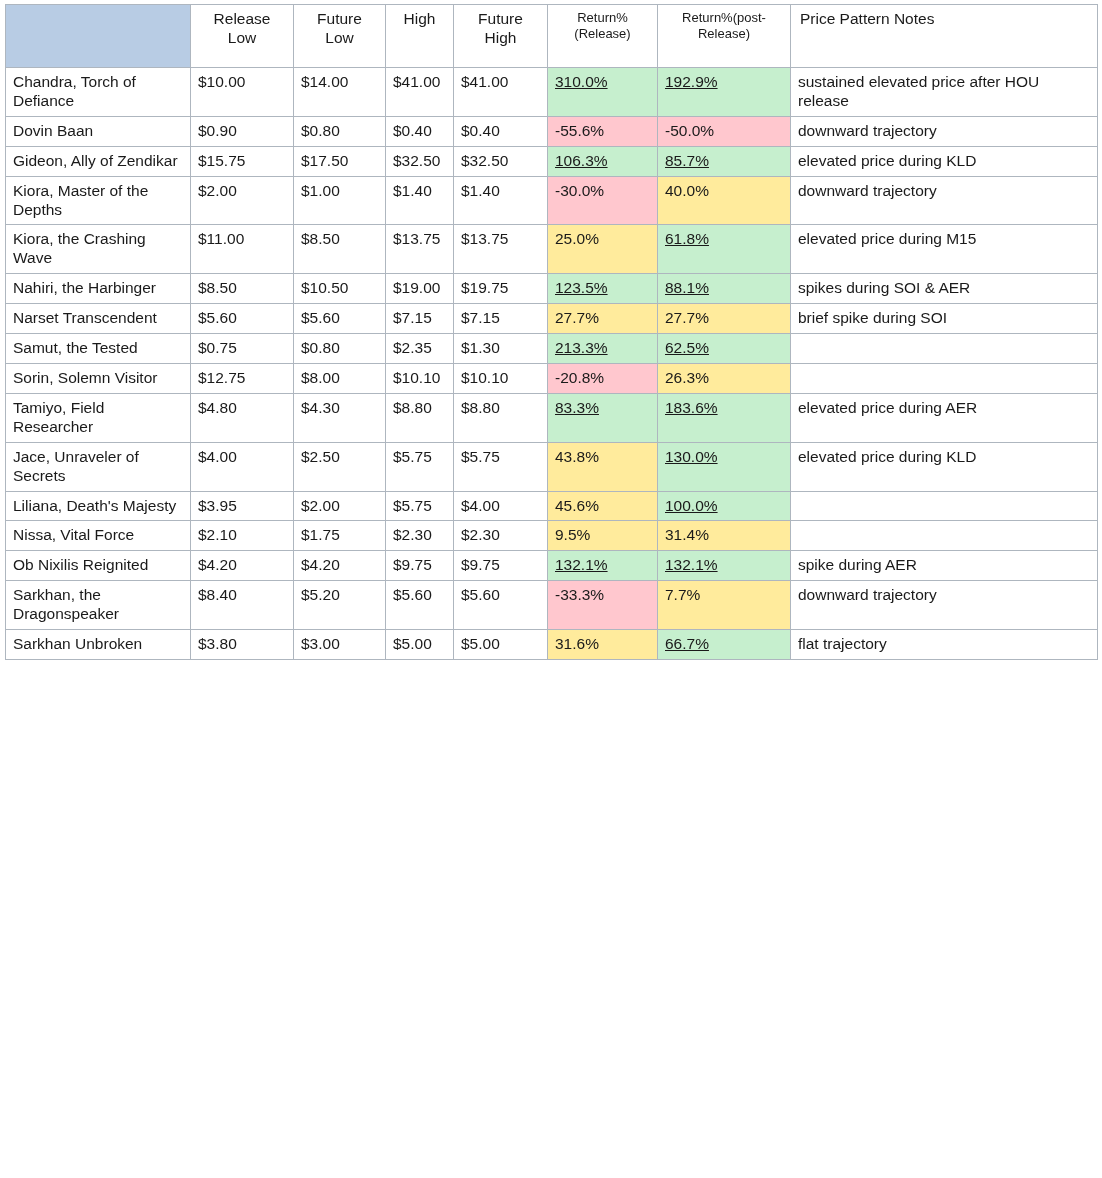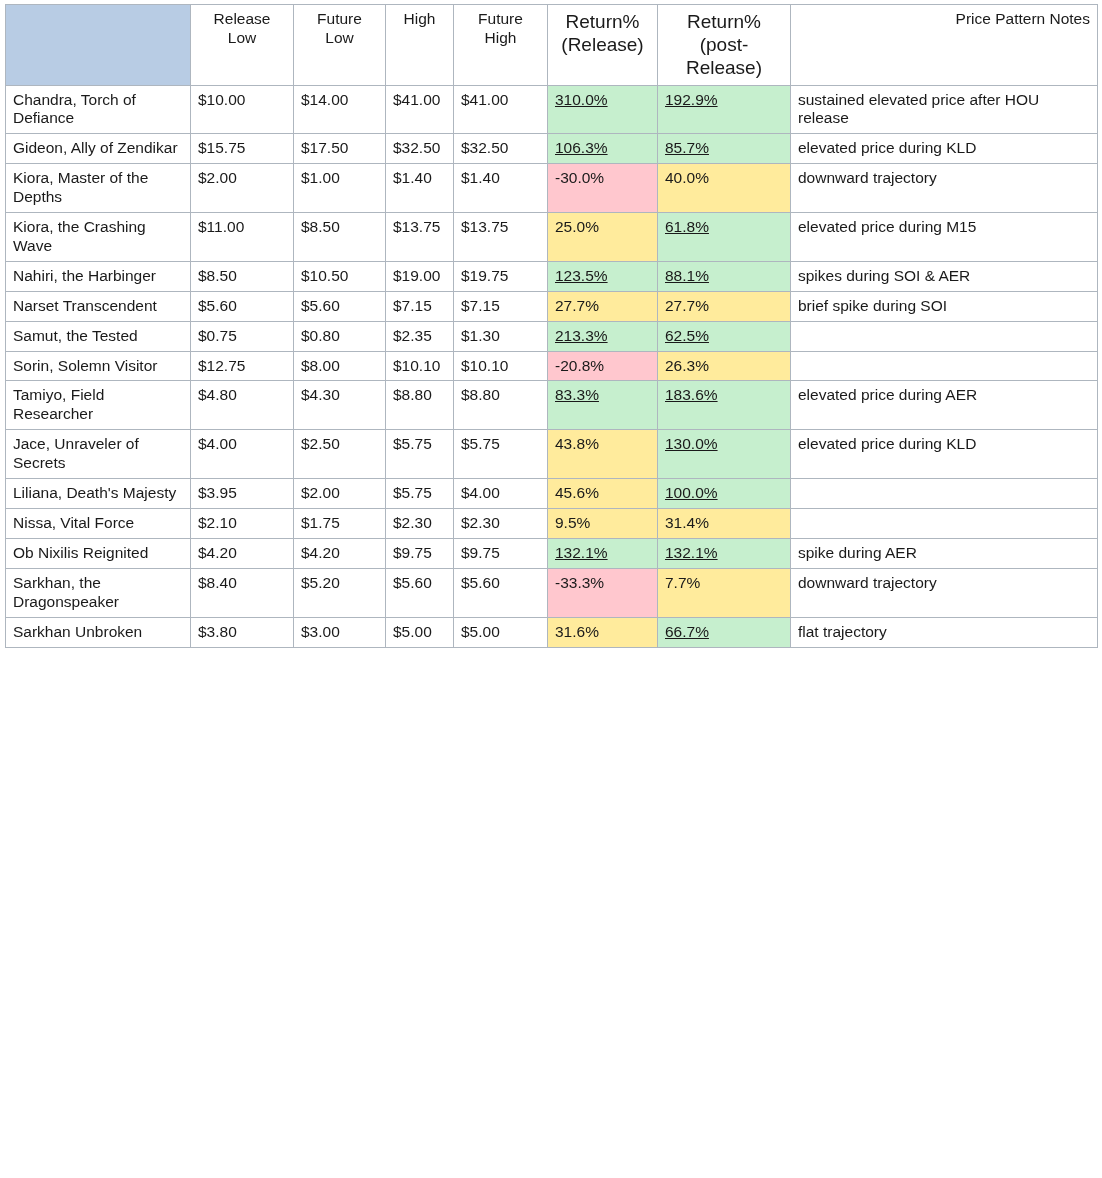--- a/index.html
+++ b/index.html
@@ -47,27 +47,27 @@
     background: #b8cce4;
     text-align: center;
     font-weight: normal;
     font-size: 16px;
     color: #111111;
     height: 52px;
     vertical-align: middle;
     padding: 4px 6px;
   }
   thead th.small {
-    font-size: 19px;
+    font-size: 13px;
   }
   thead th.corner {
     background: #b8cce4;
   }
   thead th.notes-head {
-    text-align: right;
+    text-align: left;
     padding-left: 9px;
   }
 
   td.name-cell {
     background: #fce4d2;
     font-size: 16px;
     color: #111111;
     padding-left: 9px;
   }
   td.num-cell {
@@ -137,20 +137,30 @@
           <td class="name-cell">Chandra, Torch of Defiance</td>
           <td class="num-cell">$10.00</td>
           <td class="num-cell">$14.00</td>
           <td class="num-cell">$41.00</td>
           <td class="num-cell">$41.00</td>
           <td class="ret-cell bg-green">310.0%</td>
           <td class="ret-cell bg-green">192.9%</td>
           <td class="notes-cell">sustained elevated price after HOU release</td>
         </tr>
         <tr>
+          <td class="name-cell">Dovin Baan</td>
+          <td class="num-cell">$0.90</td>
+          <td class="num-cell">$0.80</td>
+          <td class="num-cell">$0.40</td>
+          <td class="num-cell">$0.40</td>
+          <td class="ret-cell bg-red">-55.6%</td>
+          <td class="ret-cell bg-red">-50.0%</td>
+          <td class="notes-cell">downward trajectory</td>
+        </tr>
+        <tr>
           <td class="name-cell">Gideon, Ally of Zendikar</td>
           <td class="num-cell">$15.75</td>
           <td class="num-cell">$17.50</td>
           <td class="num-cell">$32.50</td>
           <td class="num-cell">$32.50</td>
           <td class="ret-cell bg-green">106.3%</td>
           <td class="ret-cell bg-green">85.7%</td>
           <td class="notes-cell">elevated price during KLD</td>
         </tr>
         <tr>

